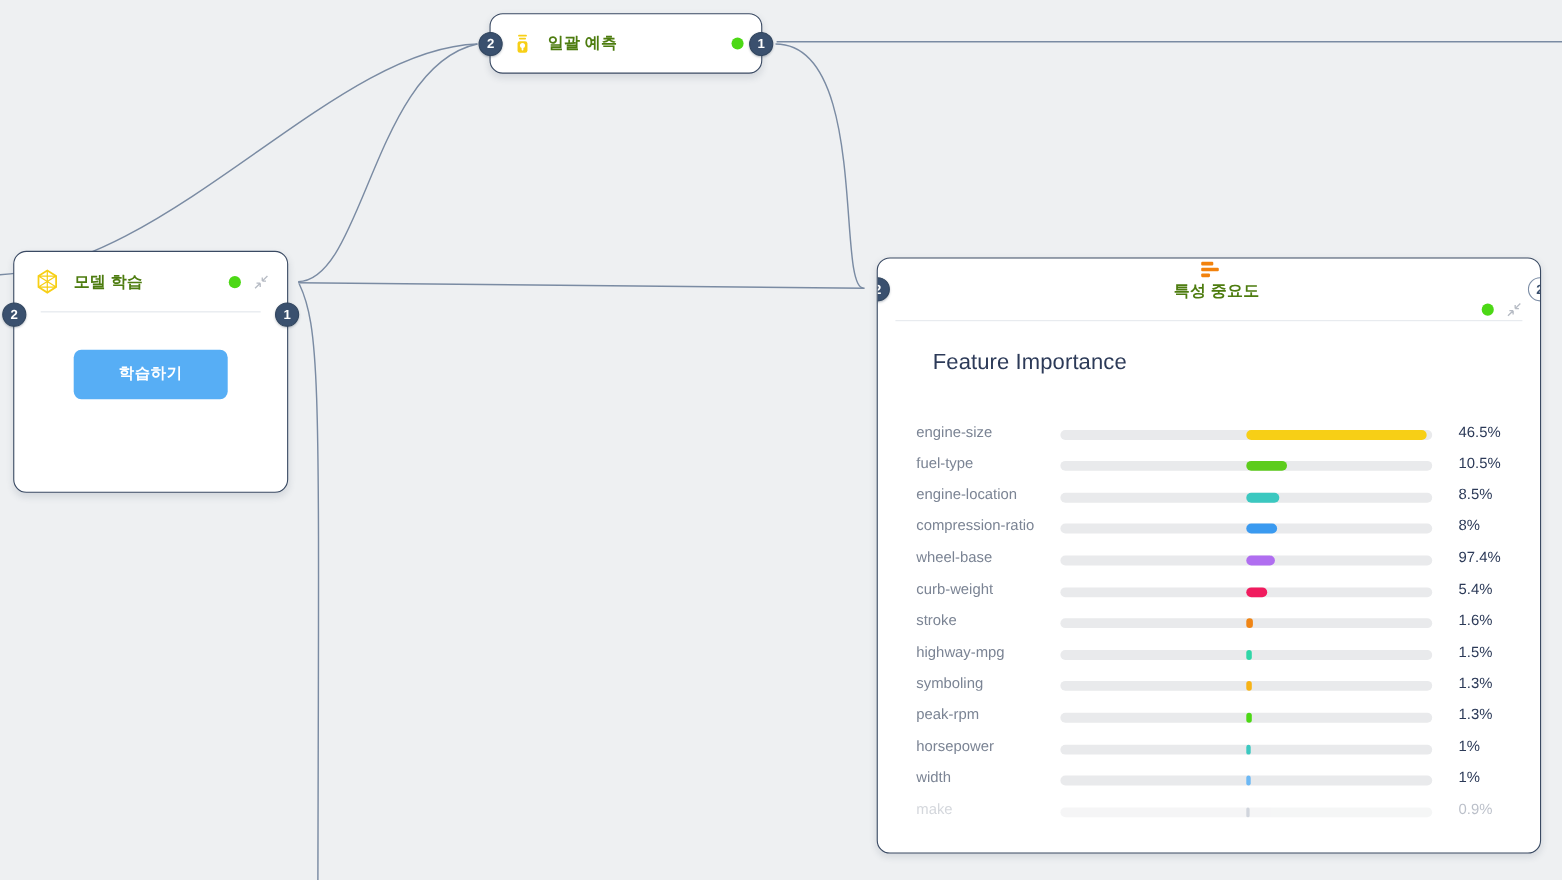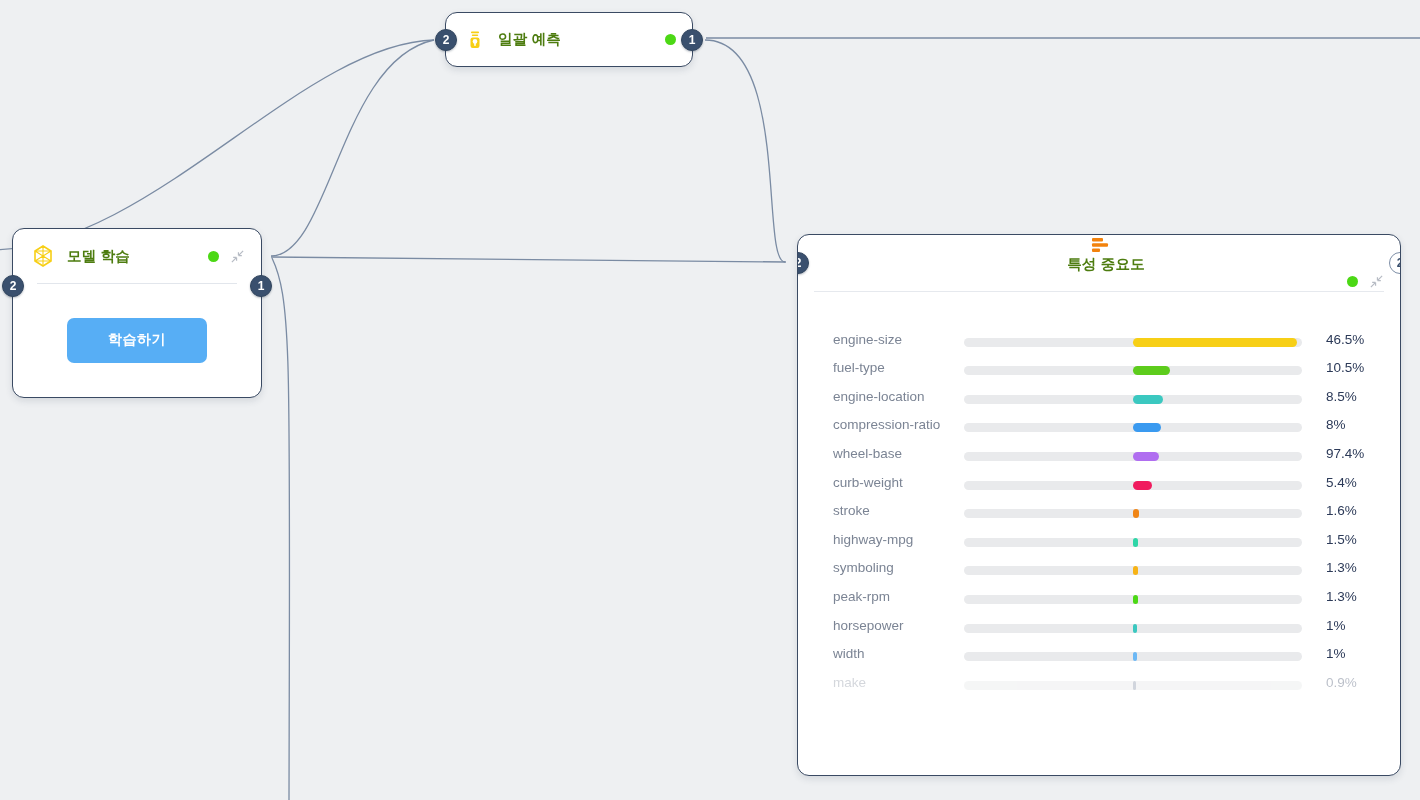--- a/index.html
+++ b/index.html
@@ -99,21 +99,21 @@
     background: #ffffff;
     color: #3a506e;
     border: 1.4px solid #7d8ea6;
   }
 
   
   #node-train {
     left: 12px;
     top: 228px;
     width: 250px;
-    height: 170px;
+    height: 220px;
   }
   #node-train .node-header {
     height: 54px;
     padding: 0 16px 0 18px;
   }
   #node-train .divider {
     height: 1px;
     background: #e2e6ec;
     margin: 0 24px;
   }
@@ -300,20 +300,21 @@
           <svg width="15" height="15" viewBox="0 0 16 16">
             <path d="M2,14 L7,9 M7,9 L3.4,9 M7,9 L7,12.6" stroke="#7b8494" stroke-width="1.3" fill="none"></path>
             <path d="M14,2 L9,7 M9,7 L12.6,7 M9,7 L9,3.4" stroke="#7b8494" stroke-width="1.3" fill="none"></path>
           </svg>
         </span>
       </span>
     </div>
     <div class="divider"></div>
 
     <div class="chart-wrap">
+      <div class="chart-title">Feature Importance</div>
       <div id="feat-rows">
           <div class="feat-row">
             <div class="feat-label">engine-size</div>
             <div class="feat-track">
               <div class="feat-fill" style="background: rgb(247, 207, 22); width: 48.5%;"></div>
             </div>
             <div class="feat-pct">46.5%</div>
           </div>
           <div class="feat-row">
             <div class="feat-label">fuel-type</div>

